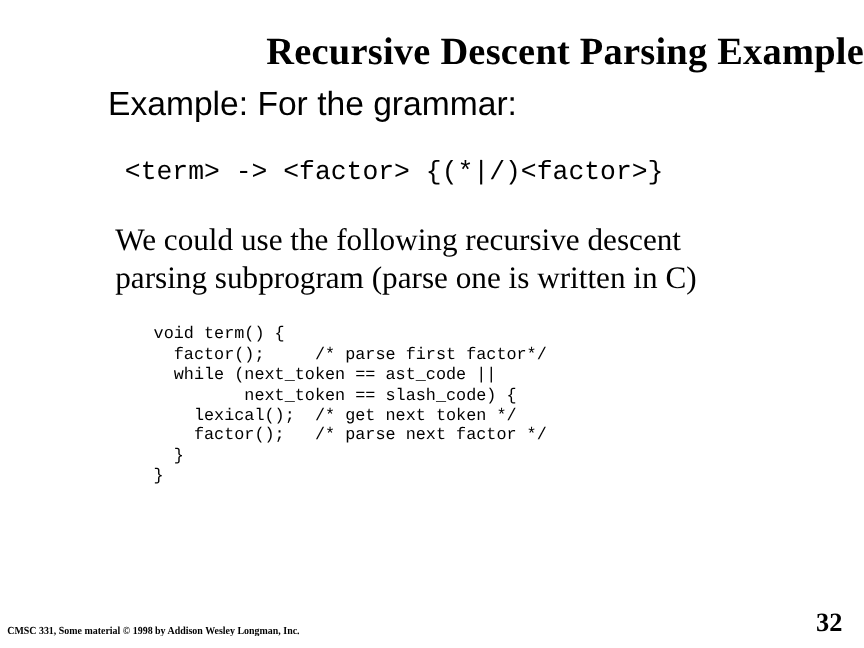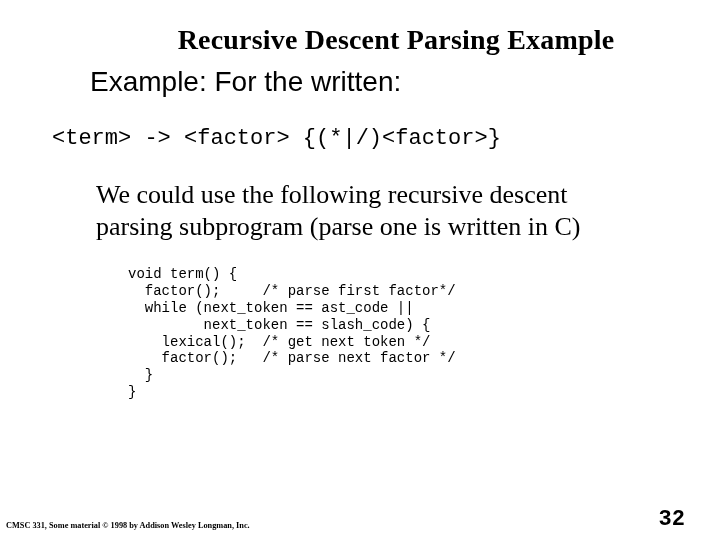--- a/index.html
+++ b/index.html
@@ -9,38 +9,38 @@
     background: #ffffff;
     font-family: "Times New Roman", Times, serif;
     color: #000000;
     position: relative;
     overflow: hidden;
   }
   .slide {
     padding: 24px 0 0 0;
   }
   .title {
-    font-size: 28px;
+    font-size: 32px;
     font-weight: bold;
-    text-align: center;
+    text-align: right;
     margin-left: 72px;
     margin-bottom: 10px;
     letter-spacing: 0.2px;
   }
   .subtitle {
     font-family: Arial, Helvetica, sans-serif;
     font-size: 28px;
     font-weight: normal;
     margin-left: 90px;
     margin-bottom: 28px;
   }
   .grammar {
     font-family: "Courier New", Courier, monospace;
     font-size: 22px;
-    margin-left: 52px;
+    margin-left: 104px;
     margin-bottom: 28px;
     white-space: pre;
   }
   .body-text {
     font-size: 26px;
     line-height: 1.22;
     margin-left: 96px;
     margin-right: 70px;
     margin-bottom: 24px;
   }
@@ -56,33 +56,33 @@
     left: 6px;
     bottom: 10px;
     font-family: "Times New Roman", Times, serif;
     font-size: 9px;
     font-weight: bold;
     transform: scaleX(0.92);
     transform-origin: left;
   }
   .footer-right {
     position: absolute;
-    right: 35px;
+    right: 18px;
     bottom: 8px;
-    font-family: Liberation Mono, monospace;
+    font-family: Liberation Serif, serif;
     font-size: 22px;
     font-weight: bold;
   }
 </style>
 </head>
 <body>
 
 <div class="slide">
   <div class="title">Recursive Descent Parsing Example</div>
-  <div class="subtitle">Example: For the written:</div>
+  <div class="subtitle">Example: For the grammar:</div>
   <div class="grammar">&lt;term&gt; -&gt; &lt;factor&gt; {(*|/)&lt;factor&gt;}</div>
   <div class="body-text">We could use the following recursive descent parsing subprogram (parse one is written in C)</div>
   <div class="code">void term() {
   factor();     /* parse first factor*/
   while (next_token == ast_code ||
          next_token == slash_code) {
     lexical();  /* get next token */
     factor();   /* parse next factor */
   }
 }</div>

